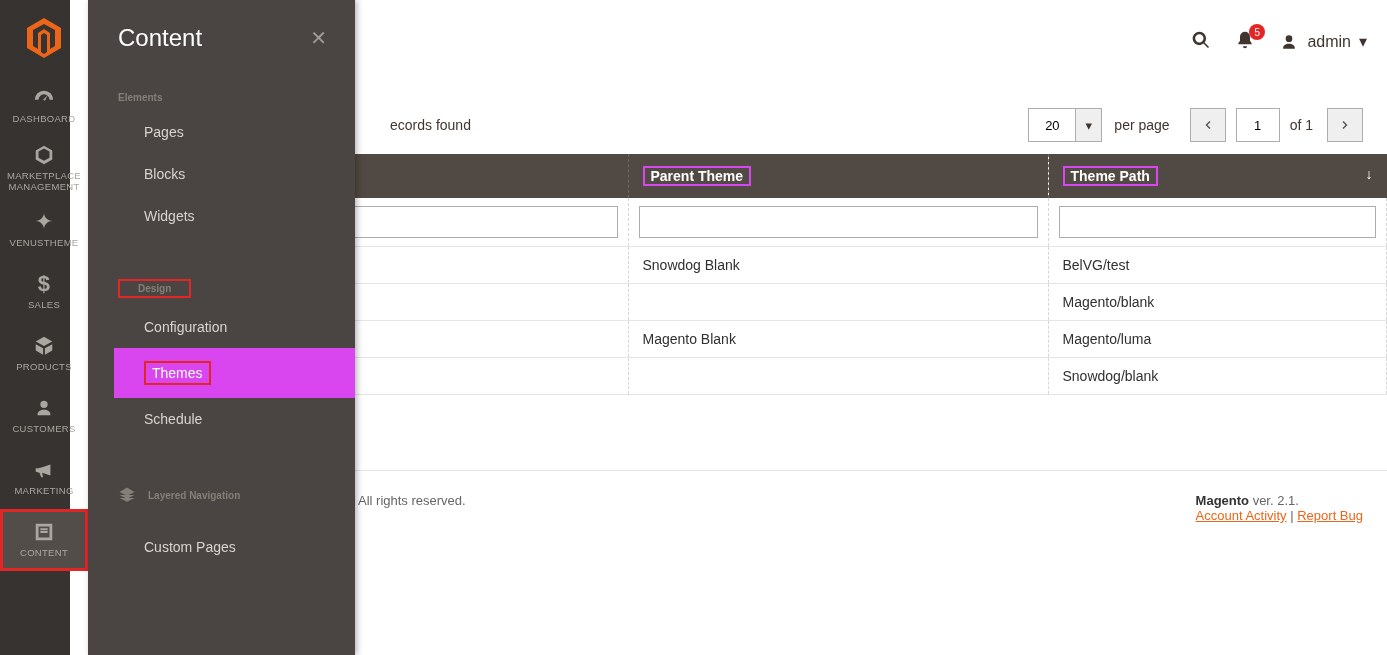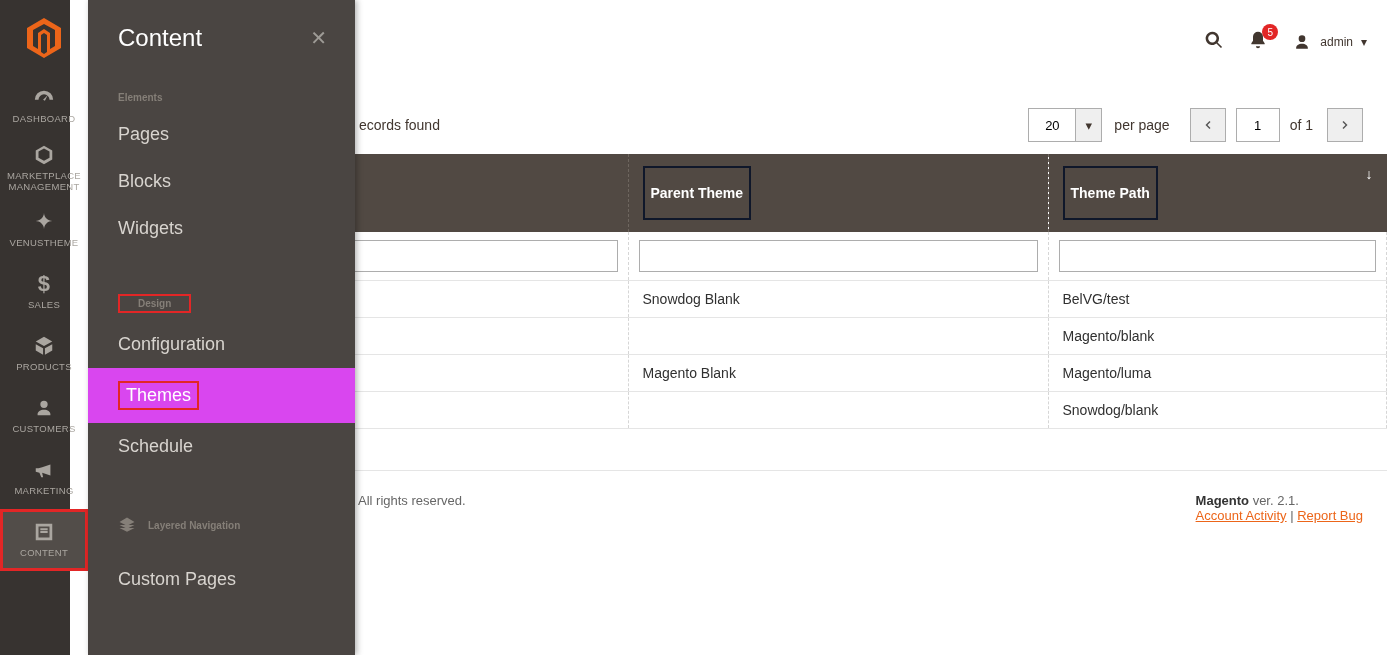--- a/index.html
+++ b/index.html
@@ -16,54 +16,54 @@
 .rail-item span { line-height: 1.2; }
 
 
 .flyout { position: absolute; left: 88px; top: 0; width: 267px; height: 655px; background: #4a4542; z-index: 6; box-shadow: 2px 0 6px rgba(0,0,0,0.3); }
 .fly-head { padding: 24px 28px 24px 30px; display: flex; align-items: center; justify-content: space-between; }
 .fly-head h1 { color: #fff; font-size: 24px; font-weight: 400; }
 .fly-close { color: #9e9b96; font-size: 20px; cursor: pointer; }
 .fly-section { color: #857f78; font-size: 10px; padding: 16px 30px 8px; font-weight: 600; }
 .fly-section.hl { }
 .fly-section .hlb { border: 2px solid #e22626; padding: 2px 18px; display: inline-block; }
-.fly-link { color: #d8d4cf; font-size: 18px; padding: 13px 30px; cursor: pointer; position: relative; }
+.fly-link { color: #d8d4cf; font-size: 14px; padding: 13px 30px; cursor: pointer; position: relative; margin-left: 26px; }
 .fly-link.active { background: #d946ef; color: #fff; }
 .fly-link .hlb { border: 2px solid #e22626; padding: 2px 6px; display: inline-block; }
 .fly-iconrow { display: flex; align-items: center; gap: 12px; }
 .fly-iconrow svg { width: 18px; height: 18px; fill: #857f78; }
 
 
 .main { position: absolute; left: 88px; top: 0; right: 0; height: 655px; background: #fff; }
 
 
 .topbar { position: absolute; right: 20px; top: 30px; display: flex; align-items: center; gap: 24px; color: #41362f; }
 .topbar .icbtn { cursor: pointer; position: relative; }
 .topbar svg { width: 20px; height: 20px; fill: #41362f; }
 .notif-badge { position: absolute; top: -6px; right: -10px; background: #e22626; color: #fff; font-size: 10px; min-width: 16px; height: 16px; border-radius: 8px; display: flex; align-items: center; justify-content: center; padding: 0 4px; }
-.userbtn { display: flex; align-items: center; gap: 8px; font-size: 12px; cursor: pointer; }
-
-
-.toolbar { position: absolute; left: 1px; right: 0; top: 100px; height: 50px; display: flex; align-items: center; padding: 0 24px 0 0; }
+.userbtn { display: flex; align-items: center; gap: 8px; font-size: 16px; cursor: pointer; }
+
+
+.toolbar { position: absolute; left: 16px; right: 0; top: 100px; height: 50px; display: flex; align-items: center; padding: 0 24px 0 16px; }
 .records { margin-left: 270px; font-size: 14px; color: #41362f; }
 .spacer { flex: 1; }
 .pp-input { width: 48px; height: 34px; border: 1px solid #adadad; text-align: center; font-size: 13px; }
 .pp-caret { width: 26px; height: 34px; border: 1px solid #adadad; border-left: none; background: #efefef; display: inline-flex; align-items: center; justify-content: center; cursor: pointer; }
 .pp-label { margin: 0 20px 0 12px; font-size: 14px; }
 .pgbtn { width: 36px; height: 34px; border: 1px solid #adadad; background: #efefef; display: inline-flex; align-items: center; justify-content: center; cursor: pointer; color: #777; }
 .pgbtn svg{ width: 12px; height: 12px; fill: #555;}
 .pginput { width: 44px; height: 34px; border: 1px solid #adadad; text-align: center; font-size: 13px; margin: 0 10px; }
 .pgof { font-size: 14px; margin-right: 14px; }
 
 
 .tbl { position: absolute; left: 0; right: 0; top: 154px; border-collapse: collapse; width: 100%; }
 .tbl thead th { background: #514943; color: #fff; font-size: 14px; font-weight: 600; text-align: left; padding: 12px 14px; border-right: 1px dashed #6e665f; }
 .tbl thead th:last-child { border-right: none; position: relative; }
 .sort-ind { position: absolute; right: 14px; top: 12px; color: #fff; }
-.hlh { border: 2px solid #0f172a; padding: 17px 6px; display: inline-block; }
+.hlh { border: 2px solid #d946ef; padding: 0 6px; display: inline-block; }
 .tbl .frow td { padding: 8px 10px; border-right: 1px dashed #d6d6d6; }
 .tbl .frow input { width: 100%; height: 32px; border: 1px solid #adadad; padding: 0 8px; font-size: 13px; }
 .tbl tbody tr td { padding: 10px 14px; border-right: 1px dashed #d6d6d6; border-bottom: 1px solid #e5e5e5; font-size: 14px; color: #303030; }
 .tbl tbody tr:nth-child(odd) td {}
 .col1 { width: 540px; }
 .col2 { width: 420px; }
 
 
 .foot { position: absolute; left: 0; right: 0; top: 470px; border-top: 1px solid #e5e5e5; padding: 22px 24px 0 270px; font-size: 13px; color: #666; display:flex; align-items:flex-start; }
 .foot .r { margin-left:auto; }

